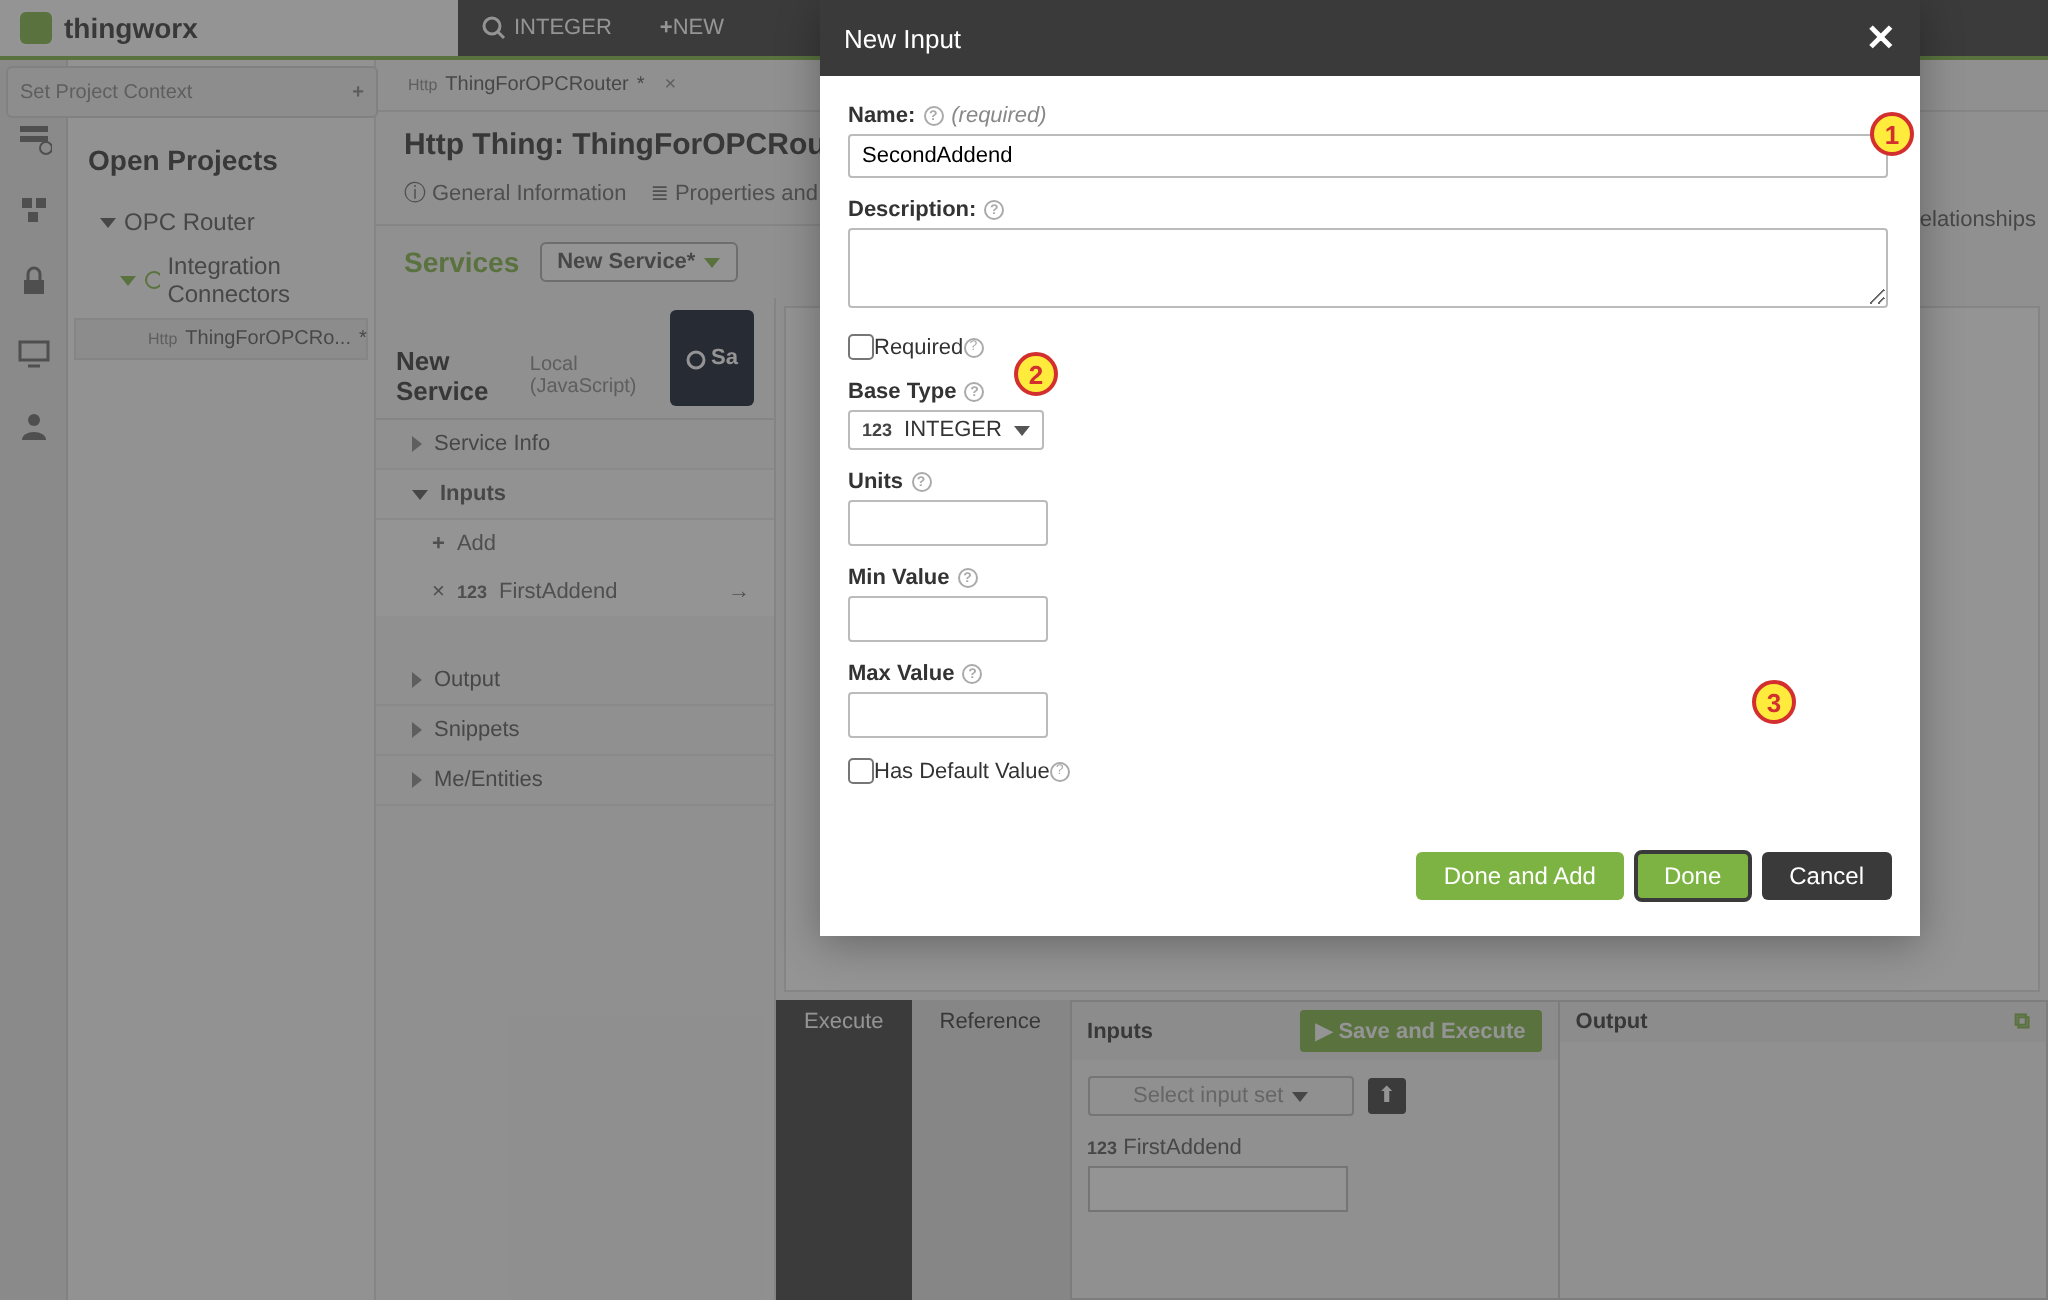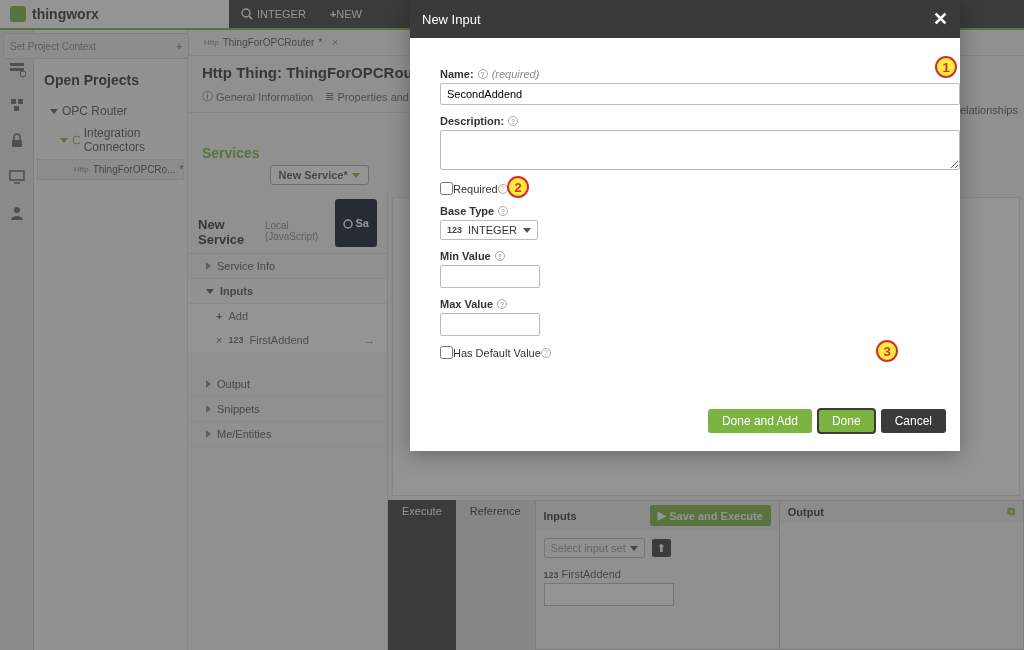--- a/index.html
+++ b/index.html
@@ -25,21 +25,21 @@
   .tree-item.indent2 { padding-left: 36px; font-size: 10px; background: #eee; border: 1px solid #ddd; margin: 1px 3px;}
   
   .content { flex: 1; background: #f5f5f5; display: flex; flex-direction: column; }
   .tab-row { height: 26px; display: flex; align-items: center; border-bottom: 1px solid #ddd; padding-left: 8px; font-size: 10px; color: #555;}
   .tab-item { display: flex; align-items: center; gap: 4px; padding: 0 8px;}
   .page-title { padding: 8px 14px; font-size: 15px; font-weight: bold; }
   .sub-tabs { padding: 0 14px 8px; display: flex; gap: 12px; font-size: 11px; color: #666; border-bottom: 1px solid #ddd;}
   .sub-tab { display: flex; align-items: center; gap: 3px; cursor: pointer;}
   
   .services-row { padding: 8px 14px; font-size: 14px; color: #7cb342; font-weight: bold; display: flex; align-items: center; gap: 10px;}
-  .dd-btn { border: 1px solid #aaa; border-radius: 3px; padding: 3px 8px; font-size: 11px; color: #555; background: #fff; display: flex; align-items: center; gap: 4px; cursor: pointer; margin-top: 44px;}
+  .dd-btn { border: 1px solid #aaa; border-radius: 3px; padding: 3px 8px; font-size: 11px; color: #555; background: #fff; display: flex; align-items: center; gap: 4px; cursor: pointer;}
   
   .editor-row { display: flex; flex: 1; overflow: hidden; }
   .editor-left { width: 200px; border-right: 1px solid #ddd; display: flex; flex-direction: column;}
   .new-service-hdr { padding: 6px 10px; font-size: 13px; font-weight: bold; display: flex; align-items: baseline; gap: 6px; border-bottom: 1px solid #ddd;}
   .ns-scope { font-size: 10px; color: #888; font-weight: normal;}
   .save-btn-partial { background: #0f172a; color: #fff; border-radius: 3px; padding: 18px 8px; font-size: 11px; margin-left: auto; display:flex; align-items:flex-end; gap:3px;}
   .acc-item { padding: 6px 18px; font-size: 11px; color: #555; border-bottom: 1px solid #e8e8e8; cursor: pointer; display: flex; align-items: center; gap: 6px;}
   .acc-item.open { background: #fafafa; }
   .inputs-group { background: #fefefe; }
   .inputs-sub { padding: 6px 28px; font-size: 11px; color: #666; display: flex; align-items: center; gap: 6px; cursor: pointer;}
@@ -51,31 +51,31 @@
   .bottom-panel { height: 150px; display: flex; flex-direction: row; }
   .bp-tabs { display: flex; background: #e0e0e0; font-size: 11px; }
   .bp-tab { padding: 5px 14px; cursor: pointer; }
   .bp-tab.active { background: #3a3a3a; color: #fff; }
   .bp-body { flex: 1; display: flex; border: 1px solid #ccc; }
   .bp-inputs { flex: 1; border-right: 1px solid #ccc; }
   .bp-outputs { flex: 1; }
   .bp-hdr { background: #eee; padding: 4px 8px; font-weight: bold; font-size: 11px; display: flex; align-items: center; justify-content: space-between;}
   .save-exec { background: #7cb342; color: #fff; padding: 4px 8px; font-size: 11px; border-radius: 2px; cursor: pointer; display: flex; align-items: center; gap: 3px;}
   .bp-content { padding: 8px; font-size: 11px; color: #555; }
-  .sel-input { border: 1px solid #bbb; background: #f5f5f5; color: #999; padding: 3px 6px; border-radius: 2px; display: inline-flex; align-items: center; gap: 4px;}
+  .sel-input { border: 1px solid #bbb; background: #f5f5f5; color: #999; padding: 3px 22px; border-radius: 2px; display: inline-flex; align-items: center; gap: 4px;}
   .up-btn { background: #3a3a3a; color: #fff; padding: 3px 5px; border-radius: 2px; margin-left: 4px;}
   .first-add { margin-top: 10px; }
   .first-add input { width: 130px; border: 1px solid #bbb; padding: 3px; margin-top: 3px;}
 
   
   .overlay { position: absolute; inset: 0; background: rgba(60,60,60,0.55); z-index: 100; }
   .modal { position: absolute; top: 0; left: 410px; right: 64px; background: #fff; z-index: 101; box-shadow: 0 4px 20px rgba(0,0,0,0.3); }
   .modal-hdr { background: #3a3a3a; color: #fff; padding: 8px 12px; font-size: 13px; display: flex; align-items: center; justify-content: space-between;}
   .modal-close { font-size: 18px; cursor: pointer; font-weight: bold;}
-  .modal-body { padding: 30px; font-size: 11px; color: #333; }
+  .modal-body { padding: 14px; font-size: 11px; color: #333; }
   .frm-row { margin-bottom: 10px; }
   .frm-label { font-weight: bold; display: flex; align-items: center; gap: 4px; margin-bottom: 3px;}
   .frm-req { color: #888; font-style: italic; font-weight: normal;}
   .help-ic { width: 10px; height: 10px; border: 1px solid #aaa; border-radius: 50%; font-size: 7px; display: inline-flex; align-items: center; justify-content: center; color: #aaa;}
   .frm-input { width: 520px; padding: 4px 6px; border: 1px solid #bbb; border-radius: 2px; font-size: 11px;}
   .frm-textarea { width: 520px; height: 40px; padding: 4px 6px; border: 1px solid #bbb; border-radius: 2px; resize: both;}
   .frm-select { border: 1px solid #bbb; border-radius: 2px; padding: 3px 6px; display: inline-flex; align-items: center; gap: 6px; cursor: pointer;}
   .type-pre { font-weight: bold; color: #444; font-size: 9px;}
   .small-input { width: 100px; padding: 3px 5px; border: 1px solid #bbb; border-radius: 2px;}
   .chk-row { display: flex; align-items: center; gap: 0; }
@@ -327,20 +327,27 @@
         <span class="help-ic">?</span>
       </div>
       <div class="frm-select">
         <span class="type-pre">123</span>
         <span>INTEGER</span>
         <span class="chev down"></span>
       </div>
     </div>
     <div class="frm-row">
       <div class="frm-label">
+        <span>Units</span>
+        <span class="help-ic">?</span>
+      </div>
+      <input class="small-input" style="">
+    </div>
+    <div class="frm-row">
+      <div class="frm-label">
         <span>Min Value</span>
         <span class="help-ic">?</span>
       </div>
       <input class="small-input" style="">
     </div>
     <div class="frm-row">
       <div class="frm-label">
         <span>Max Value</span>
         <span class="help-ic">?</span>
       </div>

